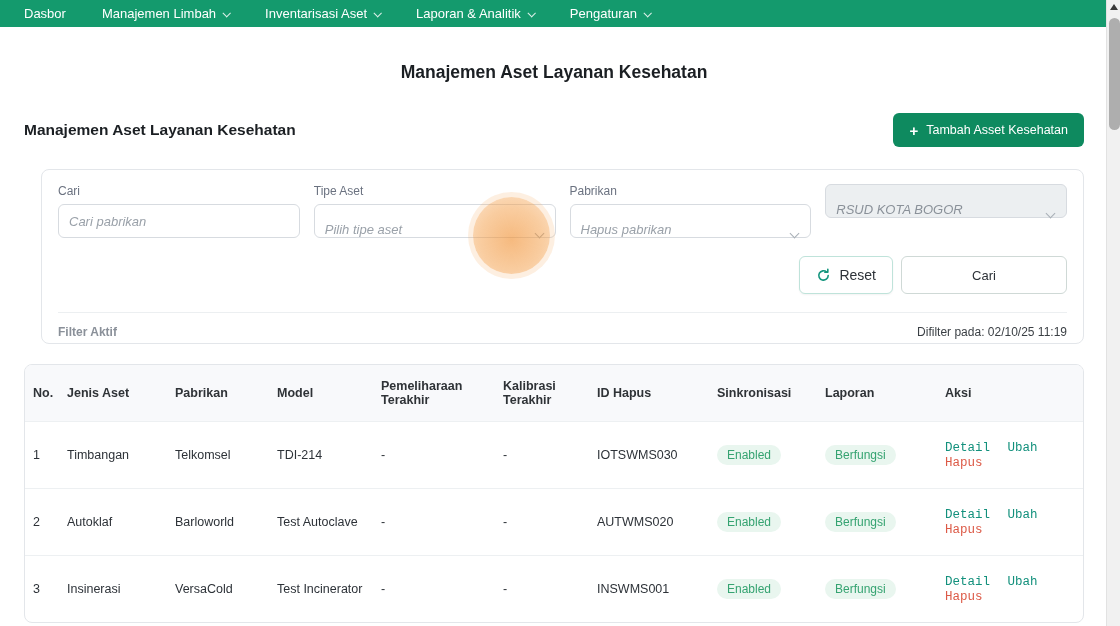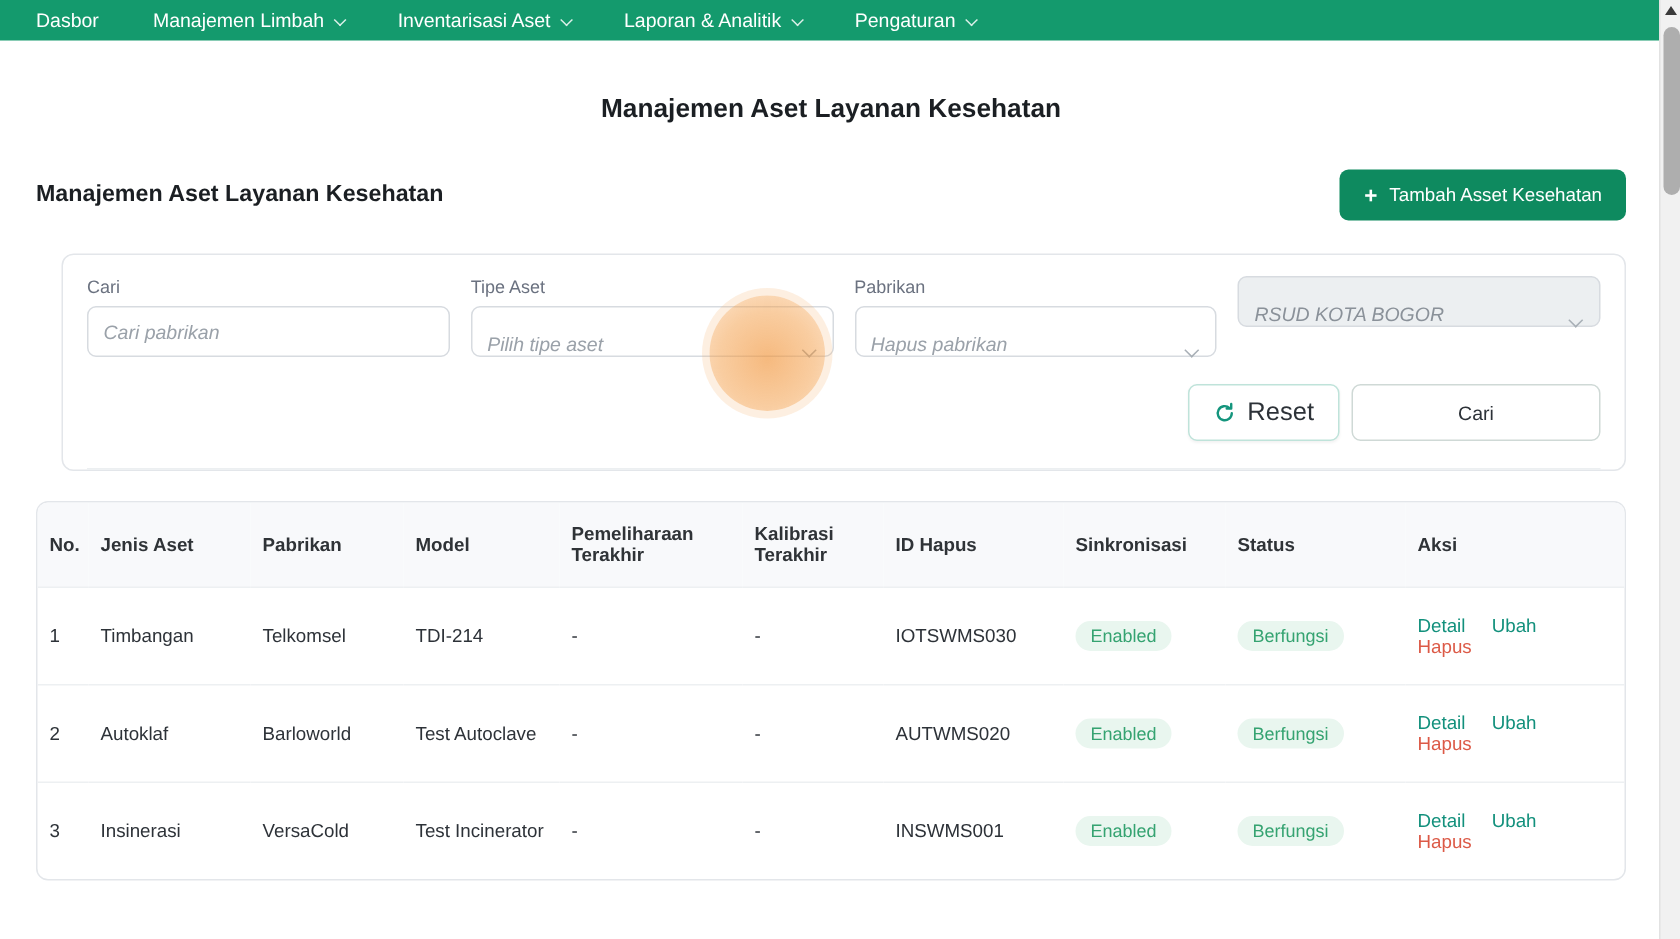--- a/index.html
+++ b/index.html
@@ -40,21 +40,21 @@
   .select { display:flex; align-items:flex-end; justify-content:space-between;
     cursor:pointer; }
   .select .ph { color:#9aa1a9; }
   .select .s-chev { width:7px; height:7px; border-right:1.6px solid #a8afb6;
     border-bottom:1.6px solid #a8afb6; transform:rotate(45deg); margin-right:2px; }
   .select.disabled { background:#eceff1; cursor:default; }
   .select.disabled .ph { color:#8a9199; }
 
   .btn-row { display:flex; justify-content:flex-end; gap:8px; margin-top:18px; }
   .reset-btn { height:38px; padding:16px 16px; background:#fff; border:1px solid #bfe3da;
-    border-radius:6px; color:#2d3238; font-size:17px; display:flex; align-items:center;
+    border-radius:6px; color:#2d3238; font-size:14px; display:flex; align-items:center;
     gap:8px; cursor:pointer; box-shadow:0 1px 2px rgba(0,0,0,.05); font-family:inherit; }
   .cari-btn { height:38px; width:166px; background:#fff; border:1px solid #cfd9d6;
     border-radius:6px; color:#2d3238; font-size:13px; cursor:pointer; font-family:inherit; }
 
   .divider { border-top:1px solid #eceff1; margin-top:18px; }
   .active-row { display:flex; justify-content:space-between; align-items:flex-start;
     padding:12px 0 4px 0; }
   .active-title { font-size:12px; color:#8a9099; font-weight:bold; }
   .filtered-at { font-size:12px; color:#3a3f44; }
   .active-value-row { padding:8px 0 16px 0; font-size:13px; }
@@ -63,21 +63,21 @@
   
   .table-card { margin-top:20px; overflow:hidden; }
   table { width:100%; border-collapse:collapse; table-layout:fixed; }
   thead th { background:#f8f9fb; text-align:left; font-size:12.5px; color:#2f3337;
     padding:14px 8px; vertical-align:middle; font-weight:bold; }
   tbody td { font-size:12.5px; padding:18px 8px; border-top:1px solid #edf0f2;
     vertical-align:middle; color:#2d3238; }
   td.first, th.first { padding-left:8px; }
   .badge { display:inline-block; background:#e9f6ef; color:#35a371; font-size:12px;
     padding:3px 10px; border-radius:12px; }
-  .act-link { text-decoration:none; font-size:12.5px; margin-right:14px; cursor:pointer; }
+  .act-link { text-decoration:none; font-size:12.5px; margin-right:14px; cursor:pointer;font-family:Liberation Mono, monospace; }
   .act-detail, .act-edit { color:#12907c; }
   .act-delete { color:#dc5a47; margin-right:0; }
 
   
   .scrollbar { position:fixed; top:0; right:0; width:14px; height:626px;
     background:#f1f1f1; border-left:1px solid #e2e2e2; }
   .scroll-up { position:absolute; top:2px; left:2px; width:10px; height:10px; }
   .scroll-up:before { content:""; position:absolute; left:1px; top:2px; border-left:4px solid transparent;
     border-right:4px solid transparent; border-bottom:6px solid #3a3a3a; }
   .scroll-thumb { position:absolute; top:18px; left:1.5px; width:11px; height:112px;
@@ -150,20 +150,24 @@
             <path d="M12.6 1.4v3.2H9.4" fill="none" stroke="#14957d" stroke-width="1.7" stroke-linecap="round" stroke-linejoin="round"></path>
           </svg>
         </span>
         <span>Reset</span>
       </button>
       <button class="cari-btn">Cari</button>
     </div>
 
     <div class="divider"></div>
 
+    <div class="active-row">
+      <span class="active-title">Filter Aktif</span>
+      <span class="filtered-at">Difilter pada: 02/10/25 11:19</span>
+    </div>
   </div>
 
   <div class="card table-card">
     <table>
       <colgroup>
         <col style="width:34px">
           <col style="width:108px">
           <col style="width:102px">
         <col style="width:104px">
           <col style="width:122px">
@@ -176,21 +180,21 @@
       <thead>
         <tr>
             <th class="first">No.</th>
             <th>Jenis Aset</th>
             <th>Pabrikan</th>
             <th>Model</th>
             <th>Pemeliharaan Terakhir</th>
             <th>Kalibrasi Terakhir</th>
             <th>ID Hapus</th>
             <th>Sinkronisasi</th>
-            <th>Status</th>
+            <th>Laporan</th>
             <th>Aksi</th>
           </tr>
       </thead>
       <tbody>
           <tr>
     <td class="first">1</td>
     <td>Timbangan</td>
     <td>Telkomsel</td>
     <td>TDI-214</td>
     <td>-</td>

